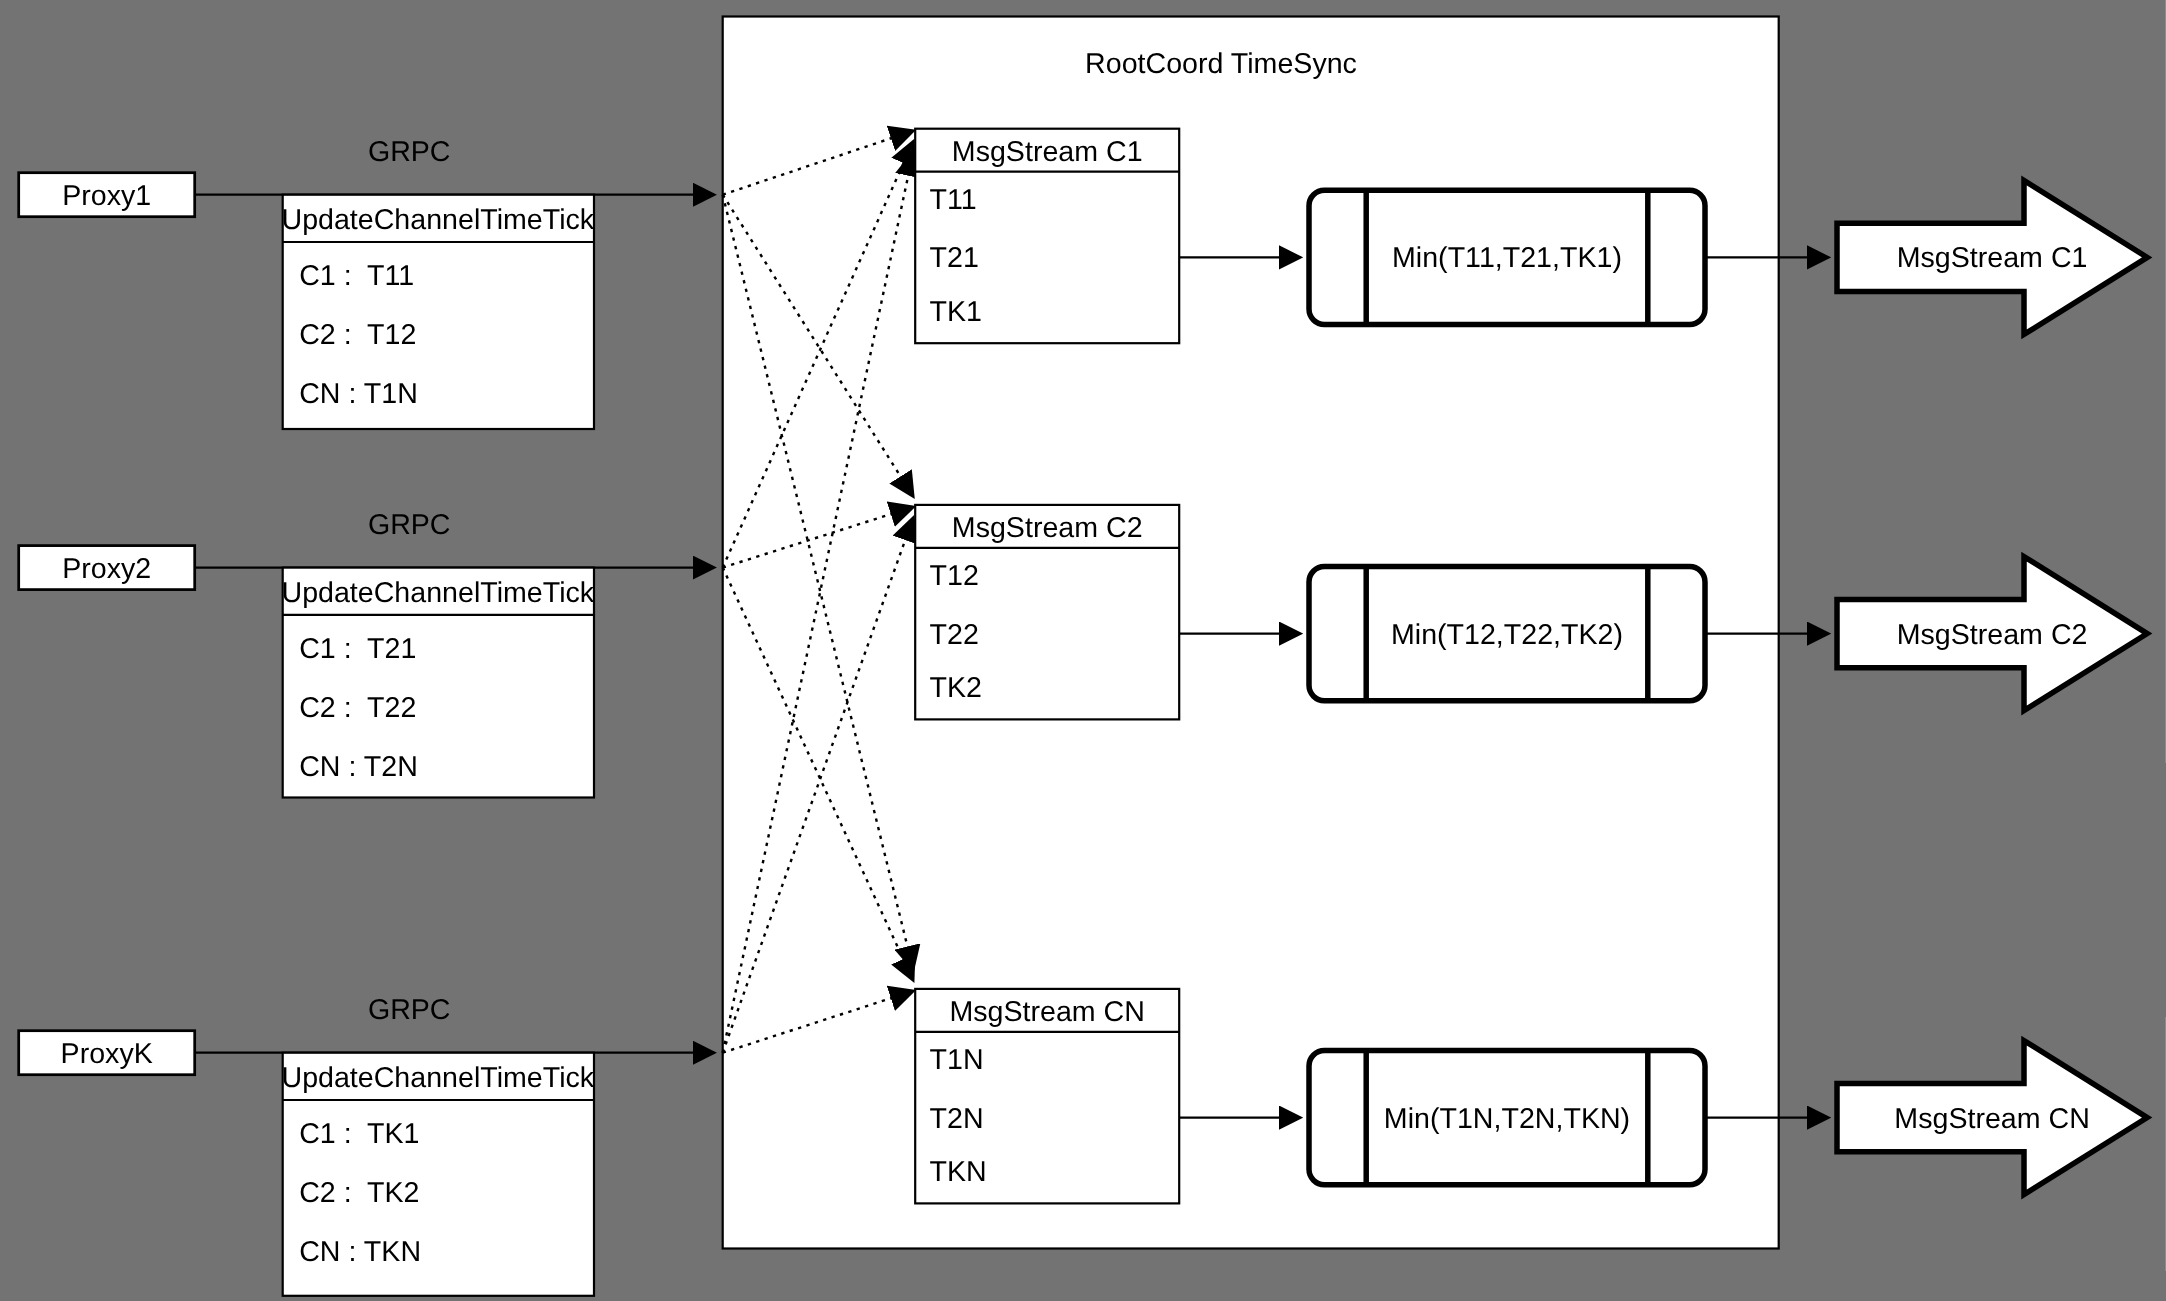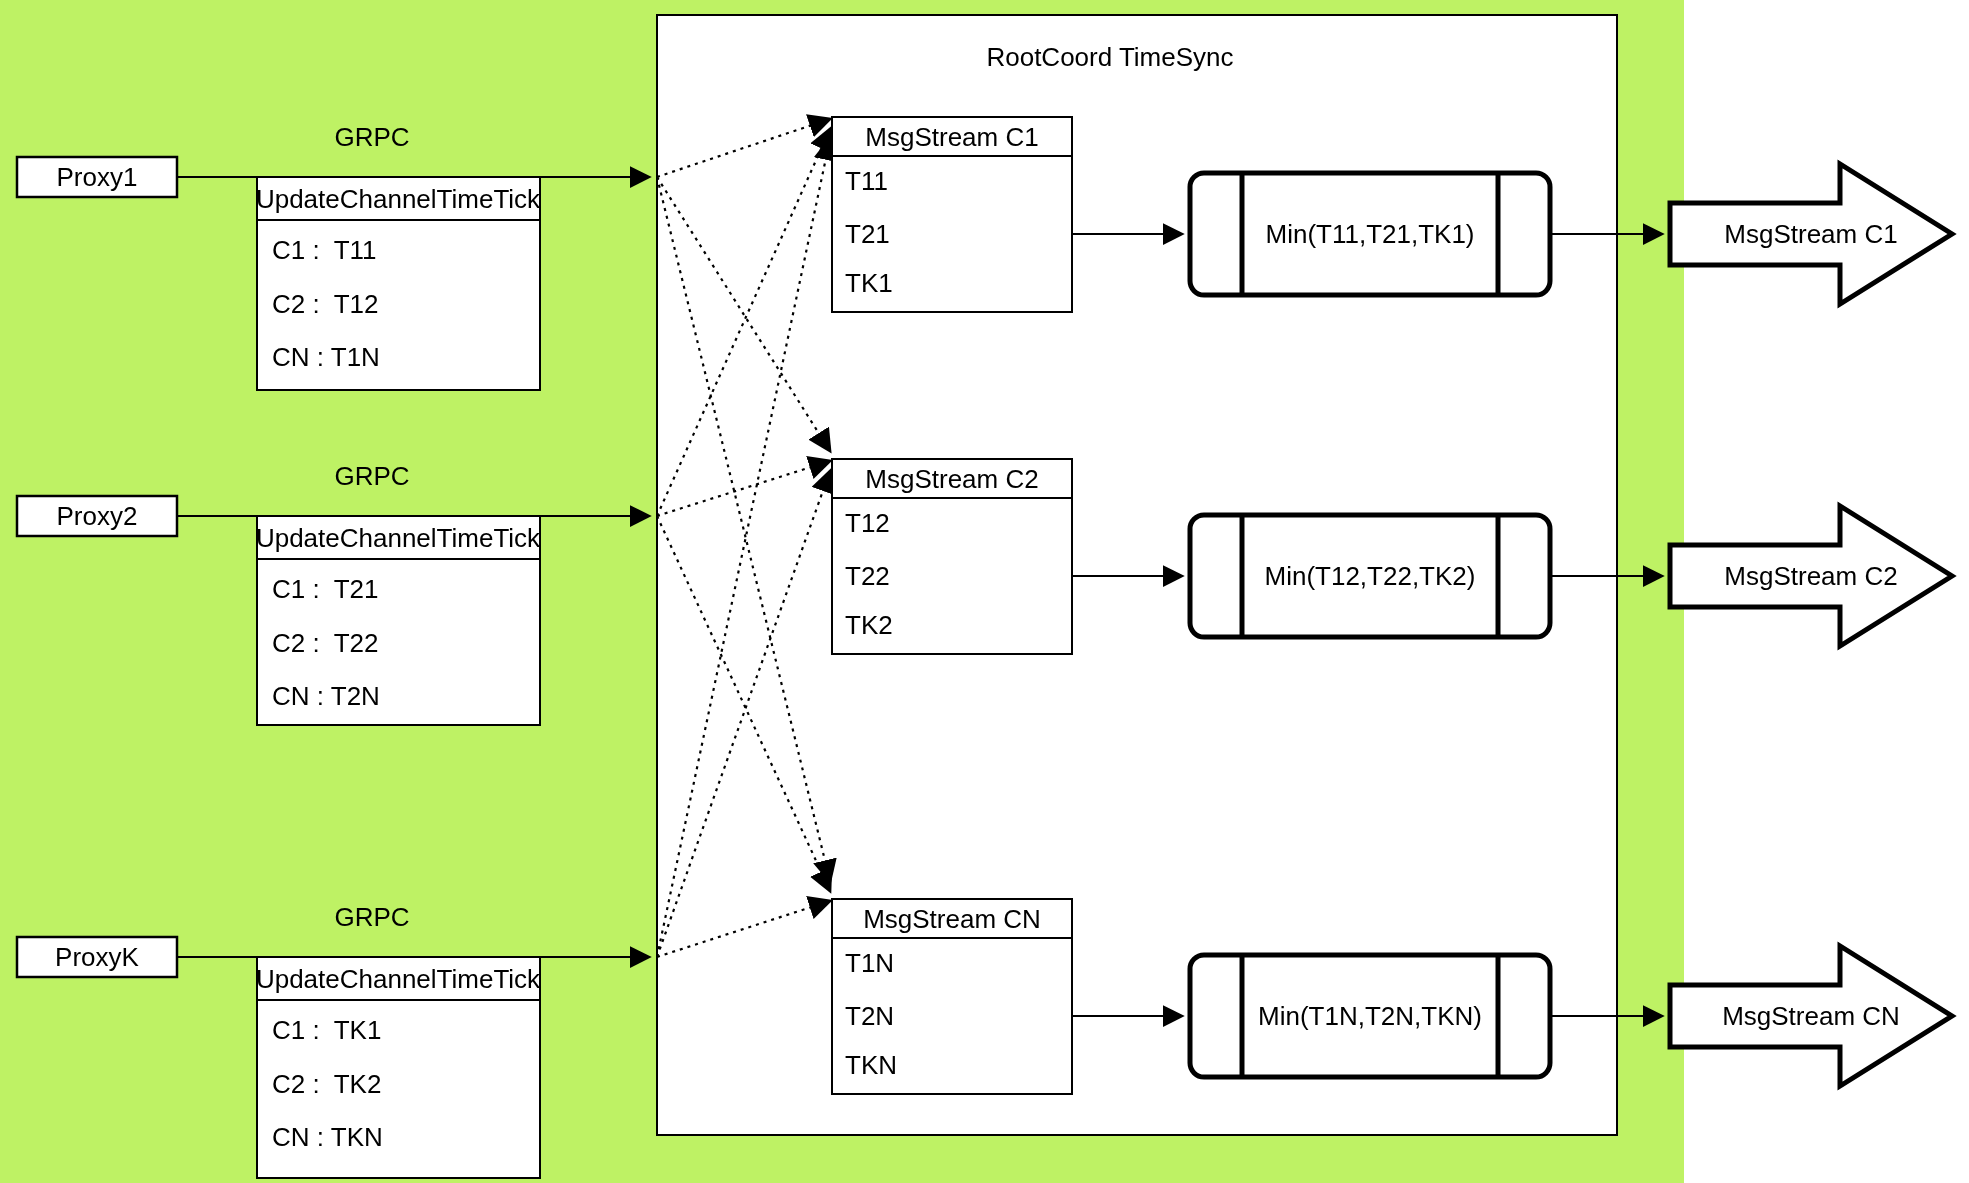--- a/index.html
+++ b/index.html
@@ -1,16 +1,16 @@
 <!DOCTYPE html>
 <html><head>
 <meta charset="utf-8">
 <style>
   html,body { margin:0; padding:0; background:#ffffff; }
-  .stage { position:relative; width:1684px; height:1183px; background:#bef264; }
+  .stage { position:relative; width:1969px; height:1183px; background:#737373; }
   svg { display:block; }
   text {
     font-family:"Liberation Sans", sans-serif;
     font-size:26px;
     fill:#000000;
   }
   .thin  { fill:#ffffff; stroke:#000000; stroke-width:2; }
   .thin25{ fill:#ffffff; stroke:#000000; stroke-width:2.5; }
   .thick { fill:#ffffff; stroke:#000000; stroke-width:5; }
   .wire  { stroke:#000000; stroke-width:2; fill:none; }

